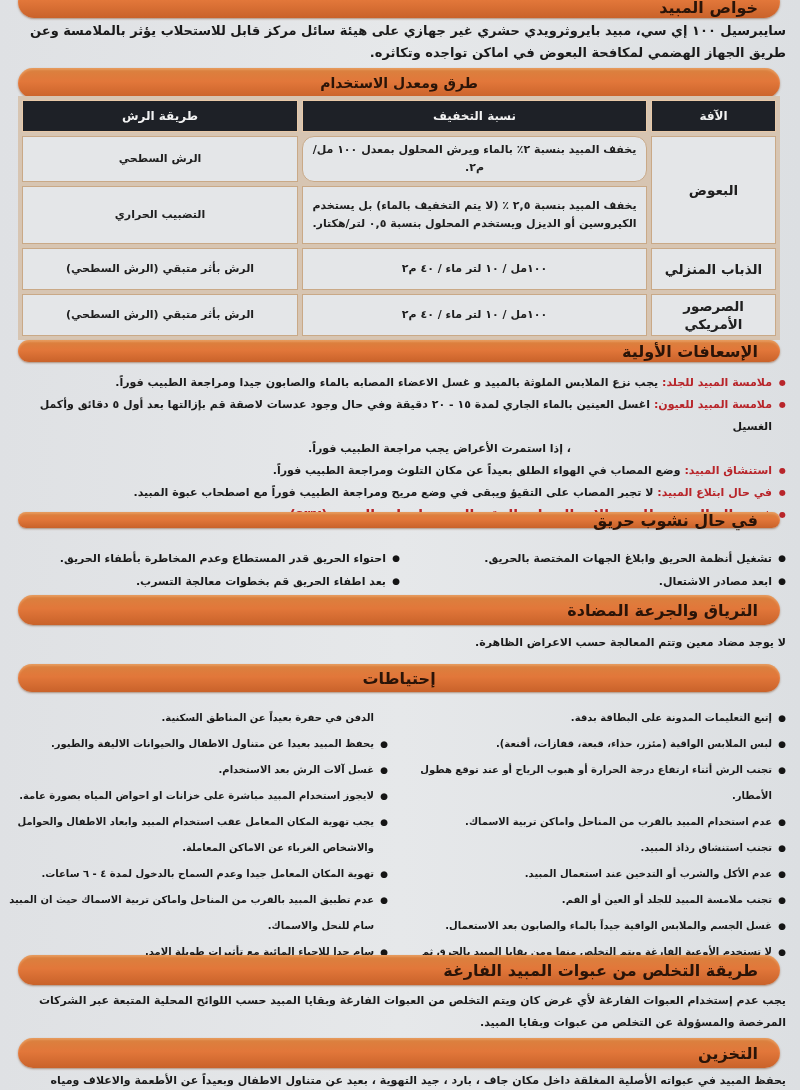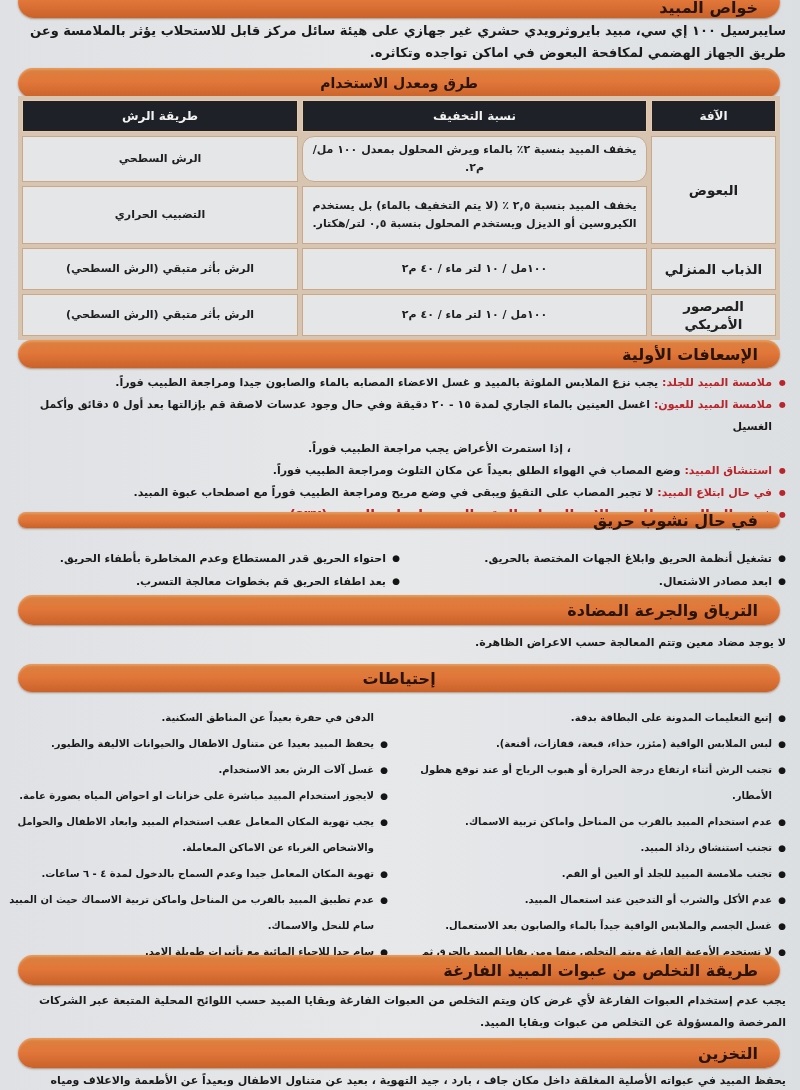--- a/index.html
+++ b/index.html
@@ -81,21 +81,21 @@
     <td>الرش بأثر متبقي (الرش السطحي)</td>
   </tr>
   <tr>
     <td class="pest" style="height:36px;">الصرصور الأمريكي</td>
     <td>١٠٠مل / ١٠ لتر ماء / ٤٠ م٢</td>
     <td>الرش بأثر متبقي (الرش السطحي)</td>
   </tr>
 </tbody>
   </table>
 
-<div class="bar" style="top:340px;height:28px;">
+<div class="bar" style="top:340px;height:22px;">
   <span class="t">الإسعافات الأولية</span>
 </div>
 <div class="list fa" style="top:372px;right:14px;left:10px;">
   <div class="li"><span class="lbl">ملامسة المبيد للجلد:</span> <span>يجب نزع الملابس الملوثة بالمبيد و غسل الاعضاء المصابه بالماء والصابون جيدا ومراجعة الطبيب فوراً.</span></div>
   <div class="li"><span class="lbl">ملامسة المبيد للعيون:</span> <span>اغسل العينين بالماء الجاري لمدة ١٥ - ٢٠ دقيقة وفي حال وجود عدسات لاصقة قم بإزالتها بعد أول ٥ دقائق وأكمل الغسيل</span></div>
   <div class="li nob" style="padding-right:215px;"><span>، إذا استمرت الأعراض يجب مراجعة الطبيب فوراً.</span></div>
   <div class="li"><span class="lbl">استنشاق المبيد:</span> <span>وضع المصاب في الهواء الطلق بعيداً عن مكان التلوث ومراجعة الطبيب فوراً.</span></div>
   <div class="li"><span class="lbl">في حال ابتلاع المبيد:</span> <span>لا تجبر المصاب على التقيؤ ويبقى في وضع مريح ومراجعة الطبيب فوراً مع اصطحاب عبوة المبيد.</span></div>
   <div class="li"><span class="big">في حالة التعرض للمبيد الإتصال على الرقم الموحد لوزارة الصحة (٩٣٧)</span></div>
 </div>
@@ -119,22 +119,22 @@
 
 <div class="bar center" style="top:664px;height:28px;">
   <span class="t">إحتياطات</span>
 </div>
 <div class="list" style="top:705px;right:14px;width:390px;font-size:10px;">
   <div class="li" style="line-height:26px;">إتبع التعليمات المدونة على البطاقة بدقة.</div>
   <div class="li" style="line-height:26px;">لبس الملابس الواقية (مئزر، حذاء، قبعة، قفازات، أقنعة).</div>
   <div class="li" style="line-height:26px;">تجنب الرش أثناء ارتفاع درجة الحرارة أو هبوب الرياح أو عند توقع هطول الأمطار.</div>
   <div class="li" style="line-height:26px;">عدم استخدام المبيد بالقرب من المناحل واماكن تربية الاسماك.</div>
   <div class="li" style="line-height:26px;">تجنب استنشاق رذاذ المبيد.</div>
+  <div class="li" style="line-height:26px;">عدم الأكل والشرب أو التدخين عند استعمال المبيد.</div>
   <div class="li" style="line-height:26px;">تجنب ملامسة المبيد للجلد أو العين أو الفم.</div>
-  <div class="li" style="line-height:26px;">عدم الأكل والشرب أو التدخين عند استعمال المبيد.</div>
   <div class="li" style="line-height:26px;">غسل الجسم والملابس الواقية جيداً بالماء والصابون بعد الاستعمال.</div>
   <div class="li" style="line-height:26px;">لا تستخدم الأوعية الفارغة ويتم التخلص منها ومن بقايا المبيد بالحرق ثم</div>
 </div>
 <div class="list" style="top:705px;left:8px;width:380px;font-size:10px;">
   <div class="li nob" style="line-height:26px;">الدفن في حفرة بعيداً عن المناطق السكنية.</div>
   <div class="li" style="line-height:26px;">يحفظ المبيد بعيدا عن متناول الاطفال والحيوانات الاليفة والطيور.</div>
   <div class="li" style="line-height:26px;">غسل آلات الرش بعد الاستخدام.</div>
   <div class="li" style="line-height:26px;">لايجوز استخدام المبيد مباشرة على خزانات او احواض المياه بصورة عامة.</div>
   <div class="li" style="line-height:26px;">يجب تهوية المكان المعامل عقب استخدام المبيد وابعاد الاطفال والحوامل والاشخاص الغرباء عن الاماكن المعاملة.</div>
   <div class="li" style="line-height:26px;">تهوية المكان المعامل جيدا وعدم السماح بالدخول لمدة ٤ - ٦ ساعات.</div>

